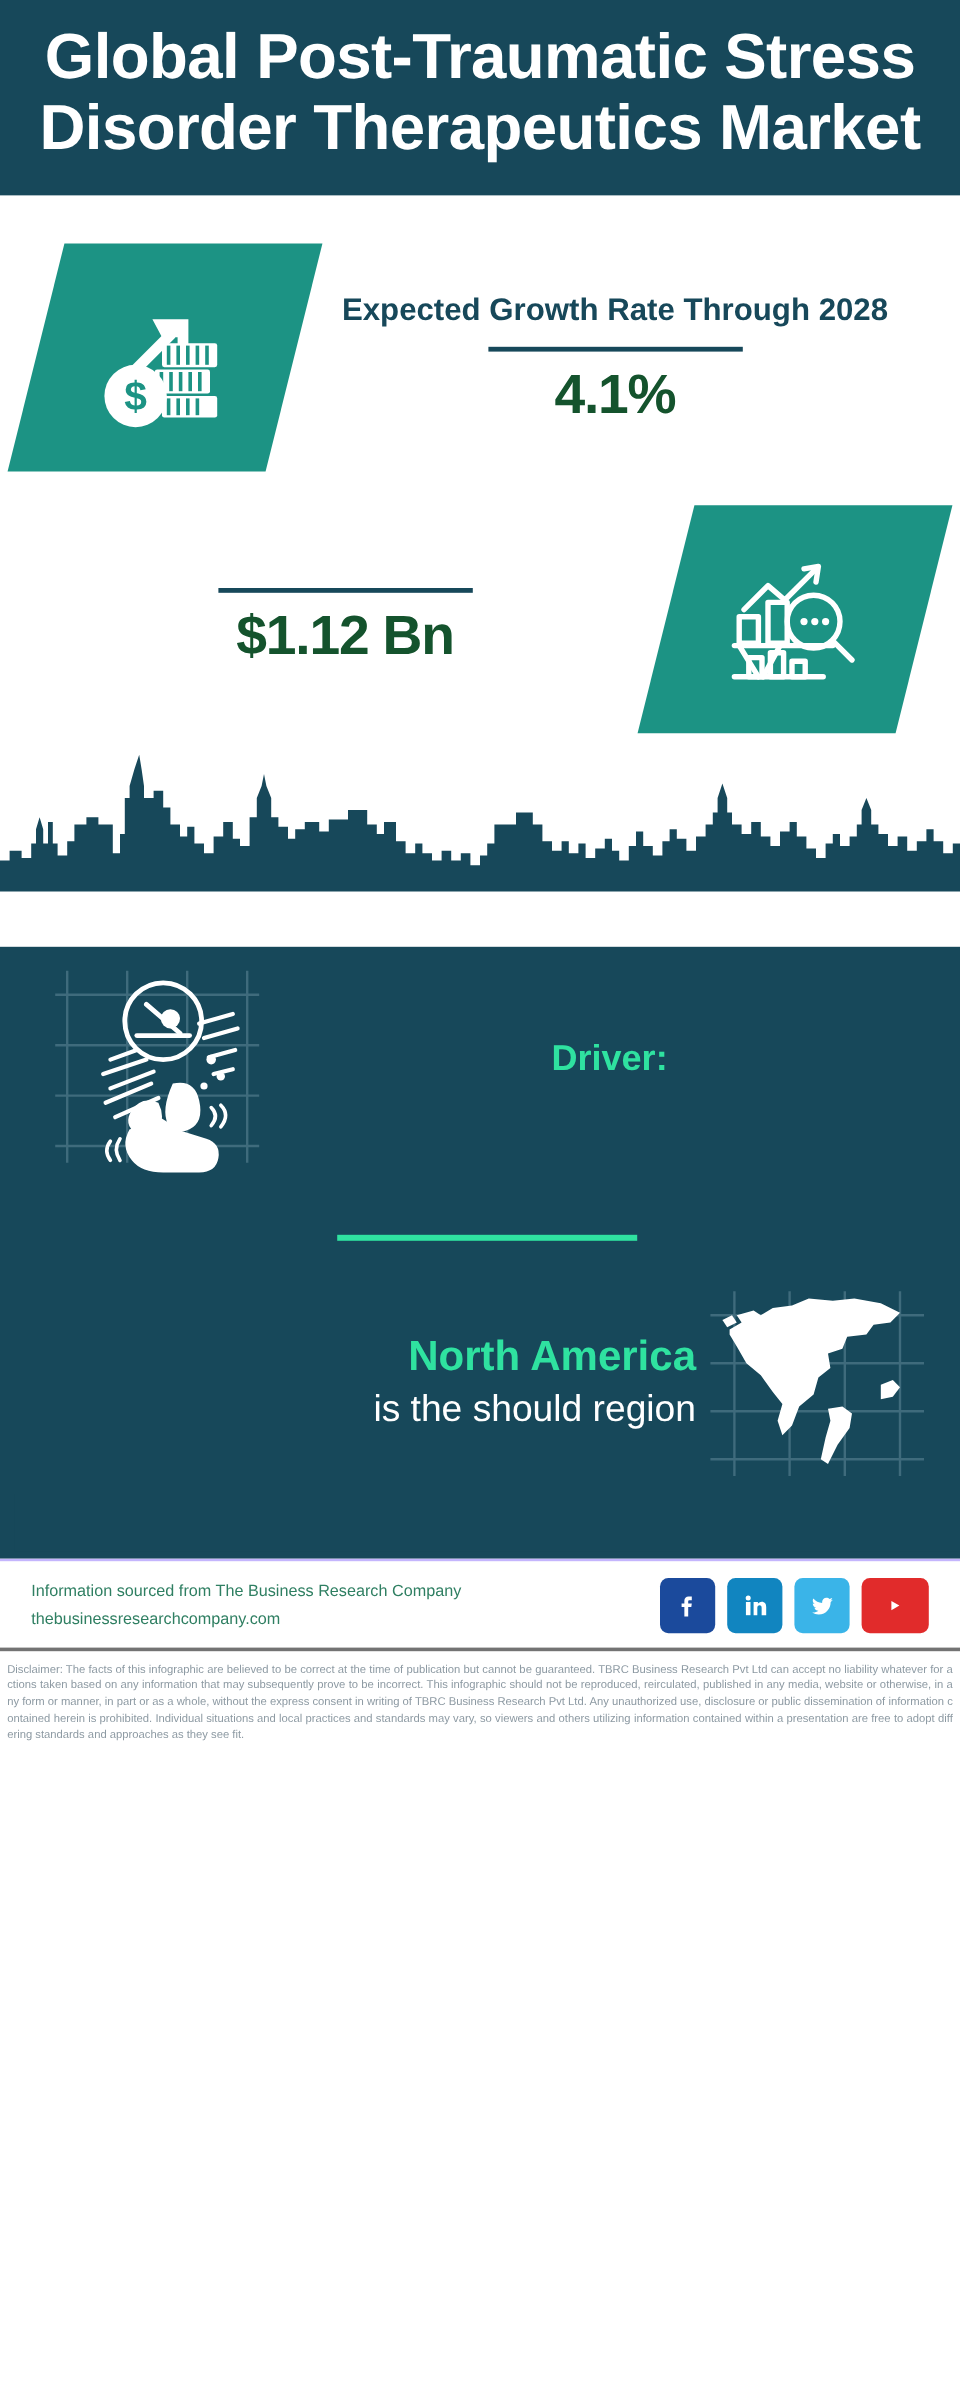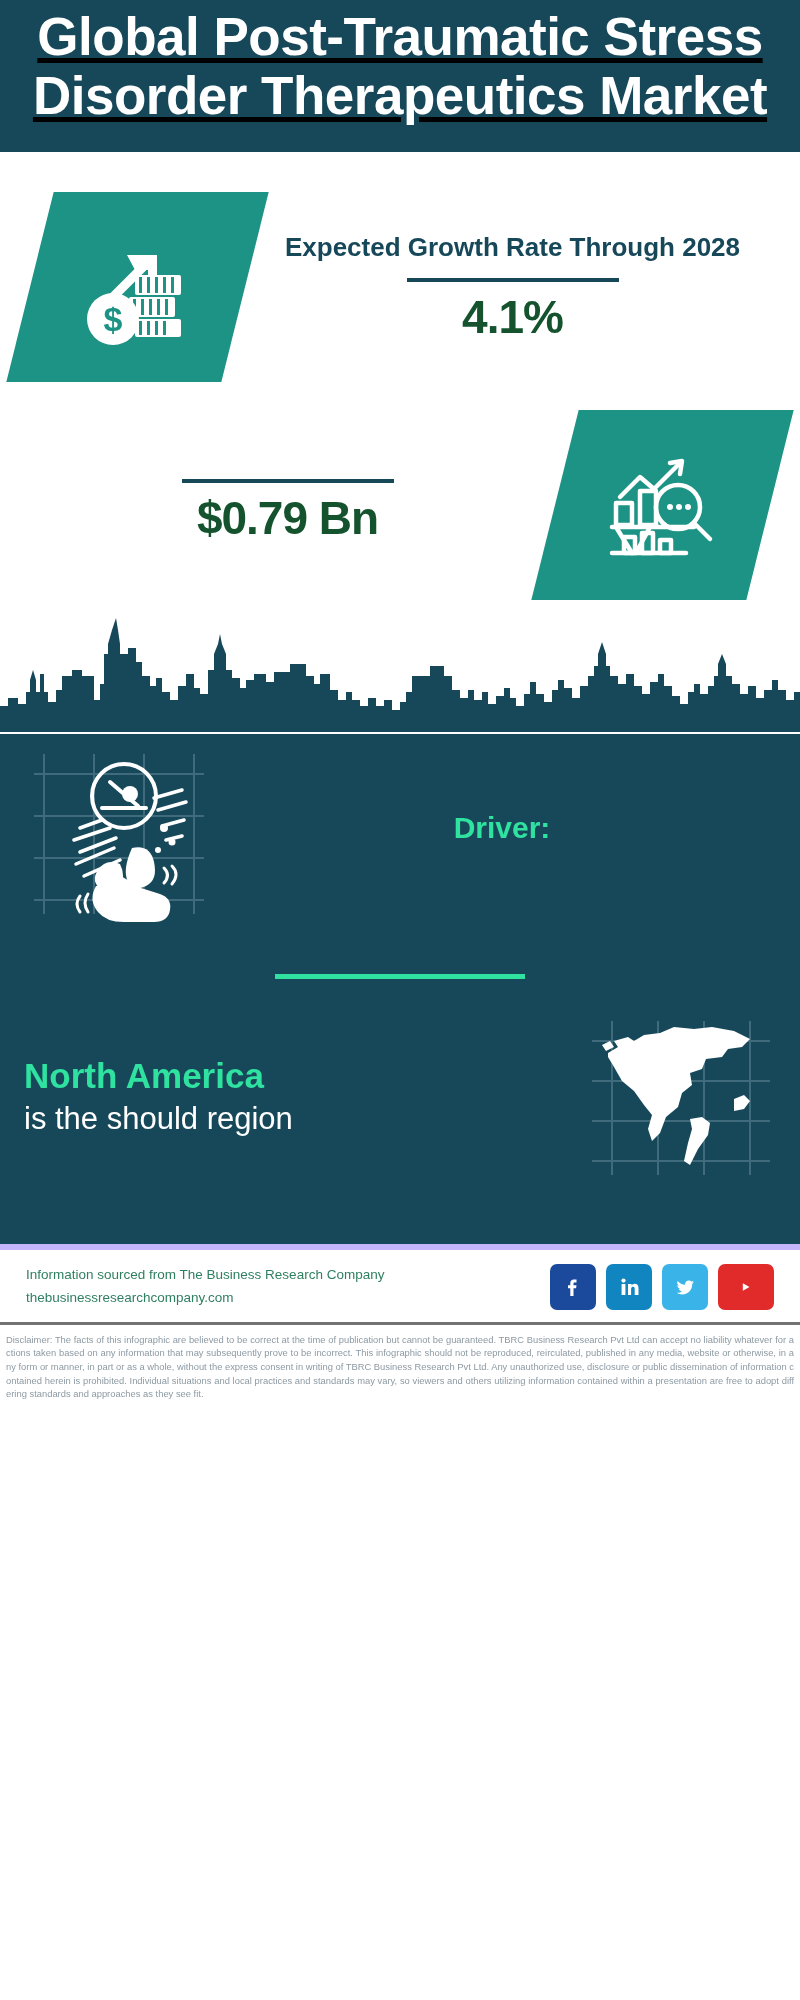--- a/index.html
+++ b/index.html
@@ -7,23 +7,22 @@
     width:800px; height:2000px;
     font-family:"Liberation Sans", sans-serif;
     background:#ffffff;
     overflow:hidden;
   }
   .page { position:relative; width:800px; height:2000px; background:#fff; }
 
   
   .header {
     background:#17485a;
-    padding:7px 26px 26px 26px;
+    padding:18px 26px 26px 26px;
     text-align:center;
-    text-decoration:underline;
   }
   .header h1 {
     color:#ffffff;
     font-size:53px;
     line-height:1.12;
     font-weight:700;
     letter-spacing:-0.5px;
   }
 
   
@@ -67,21 +66,21 @@
     font-weight:700;
     letter-spacing:-1px;
     line-height:1.1;
   }
 
   
   .skyline-wrap { position:relative; line-height:0; background:#ffffff; }
   .skyline-wrap svg { display:block; width:800px; height:120px; }
 
   
-  .dark-panel { background:#17485a; padding:0 0 6px 0; }
+  .dark-panel { background:#17485a; padding:0 0 6px 12px;margin-top:44px; }
 
   .driver-row {
     display:flex;
     align-items:center;
     justify-content:center;
     padding:10px 24px 4px 24px;
     gap:8px;
   }
   .driver-icon { flex:0 0 auto; width:190px; height:180px; }
   .driver-text { flex:1 1 auto; text-align:center; padding-left:6px; }
@@ -104,21 +103,21 @@
     margin:46px auto 36px auto;
   }
 
   .region-row {
     display:flex;
     align-items:center;
     justify-content:center;
     padding:0 24px 10px 24px;
     gap:6px;
   }
-  .region-text { flex:1 1 auto; text-align:left; }
+  .region-text { flex:1 1 auto; text-align:right; }
   .region-name {
     color:#2fe2a0;
     font-size:35px;
     font-weight:700;
     line-height:1.2;
     margin-bottom:2px;
   }
   .region-sub {
     color:#ffffff;
     font-size:31px;
@@ -129,21 +128,21 @@
 
   .panel-tail { height:48px; background:#17485a; }
 
   
   .source-bar {
     background:#ffffff;
     display:flex;
     align-items:center;
     padding:14px 26px 12px 26px;
     gap:12px;
-    border-top:6px solid #c4b5fd;
+    border-top:2px solid #c4b5fd;
   }
   .source-text { flex:1 1 auto; }
   .source-text div {
     color:#2f7f62;
     font-size:13.5px;
     line-height:1.65;
   }
   .socials { flex:0 0 auto; display:flex; gap:10px; align-items:center; }
   .soc {
     width:46px; height:46px;
@@ -206,21 +205,21 @@
       <div class="stat-text">
         <div class="stat-title">Expected Growth Rate Through 2028</div>
         <div class="stat-rule"></div>
         <div class="stat-value">4.1%</div>
       </div>
     </div>
 
     <div class="stat-row size">
       <div class="stat-text">
         <div class="stat-rule"></div>
-        <div class="stat-value">$0.79 Bn</div>
+        <div class="stat-value">$1.12 Bn</div>
       </div>
       <div class="para right">
         <svg width="130" height="120" viewBox="0 0 130 120">
           <g fill="none" stroke="#ffffff" stroke-width="4.5" stroke-linecap="round" stroke-linejoin="round">
             <polyline points="22,52 42,32 56,44 82,18"></polyline>
             <polyline points="72,18 84,16 82,29"></polyline>
             <rect x="18" y="58" width="16" height="22"></rect>
             <rect x="42" y="46" width="16" height="34"></rect>
             <circle cx="80" cy="62" r="22"></circle>
             <line x1="96" y1="78" x2="112" y2="94"></line>

